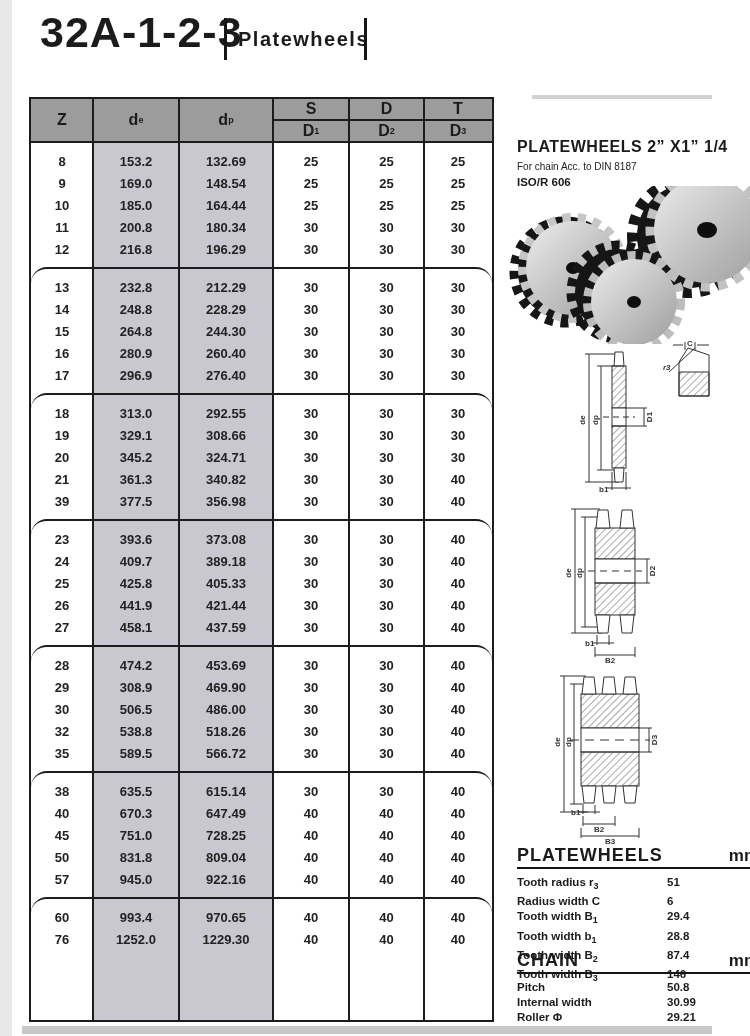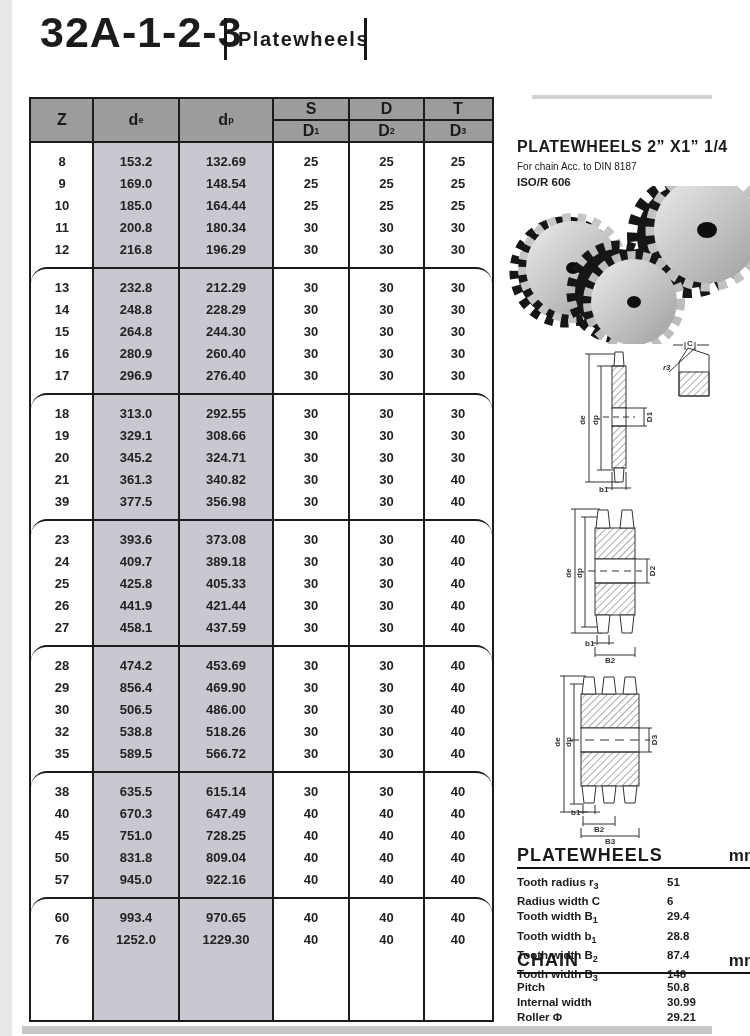--- a/index.html
+++ b/index.html
@@ -309,21 +309,21 @@
             <div class="t-row">
               <div class="t-cell c0">28</div>
               <div class="t-cell c1">474.2</div>
               <div class="t-cell c2">453.69</div>
               <div class="t-cell c3">30</div>
               <div class="t-cell c4">30</div>
               <div class="t-cell c5">40</div>
             </div>
             <div class="t-row">
               <div class="t-cell c0">29</div>
-              <div class="t-cell c1">856.4</div>
+              <div class="t-cell c1">308.9</div>
               <div class="t-cell c2">469.90</div>
               <div class="t-cell c3">30</div>
               <div class="t-cell c4">30</div>
               <div class="t-cell c5">40</div>
             </div>
             <div class="t-row">
               <div class="t-cell c0">30</div>
               <div class="t-cell c1">506.5</div>
               <div class="t-cell c2">486.00</div>
               <div class="t-cell c3">30</div>

